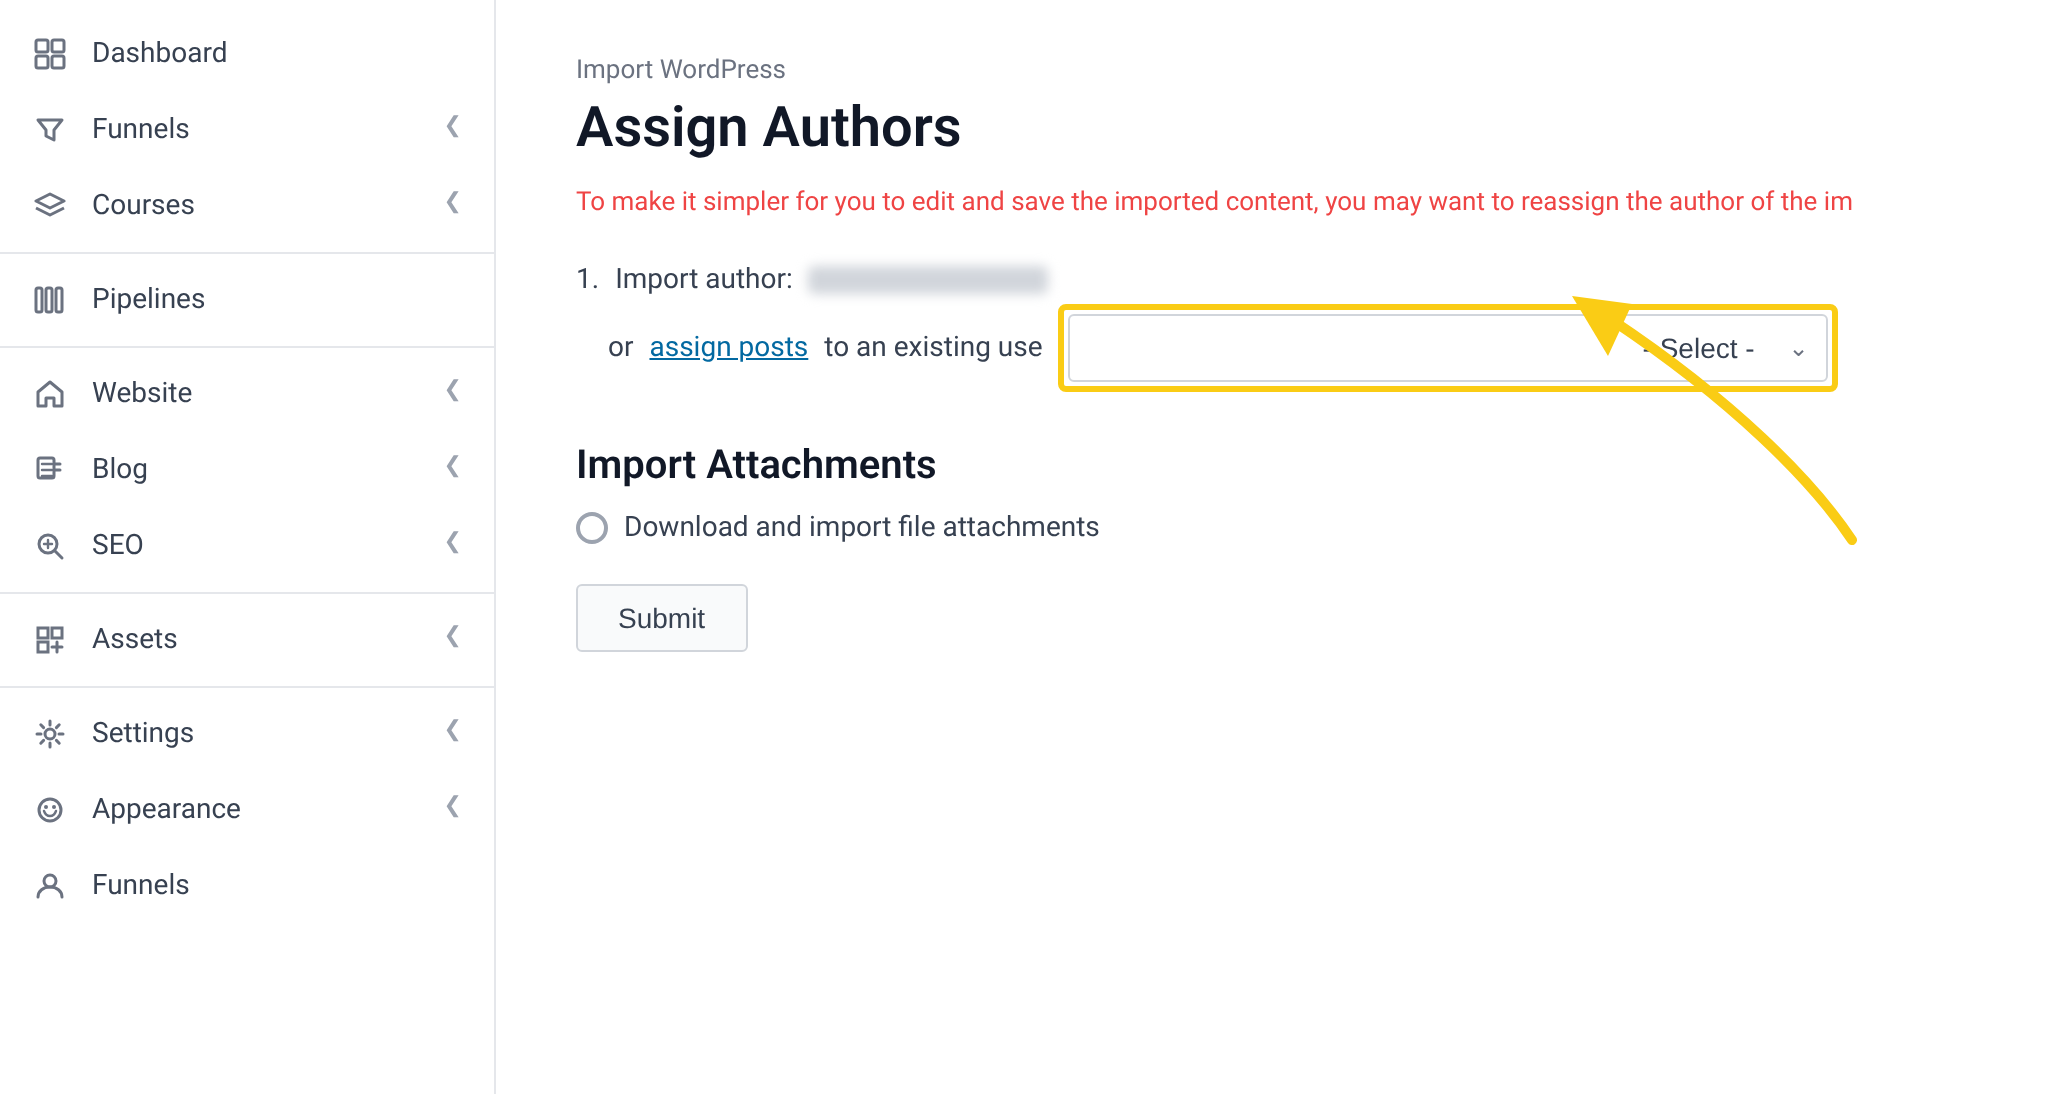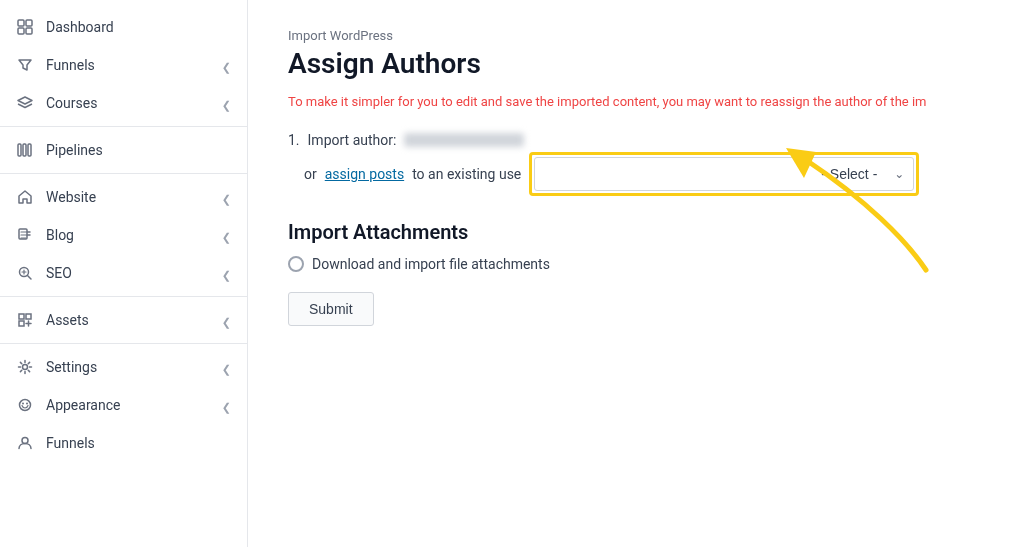--- a/index.html
+++ b/index.html
@@ -17,21 +17,21 @@
       width: 248px;
       min-width: 248px;
       background: #fff;
       border-right: 1px solid #e5e7eb;
       height: 100%;
       overflow-y: auto;
       padding: 8px 0;
     }
     .sidebar-item {
       display: flex;
-      align-items: flex-end;
+      align-items: flex-start;
       padding: 10px 16px;
       cursor: pointer;
       color: #374151;
       font-size: 14px;
       font-weight: 400;
       justify-content: space-between;
       position: relative;
     }
     .sidebar-item-left {
       display: flex;

